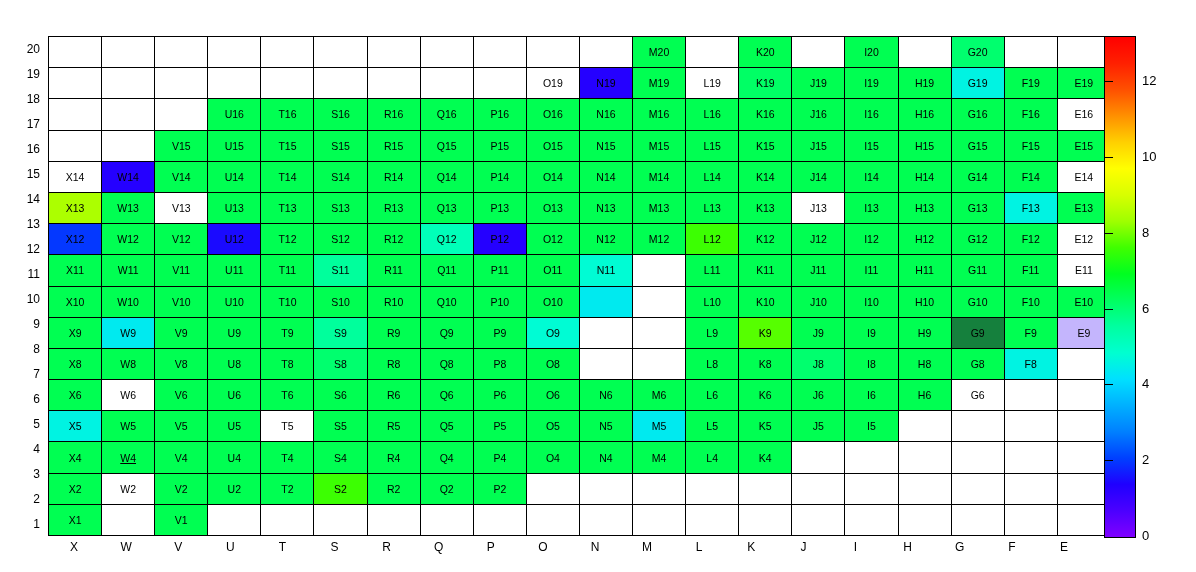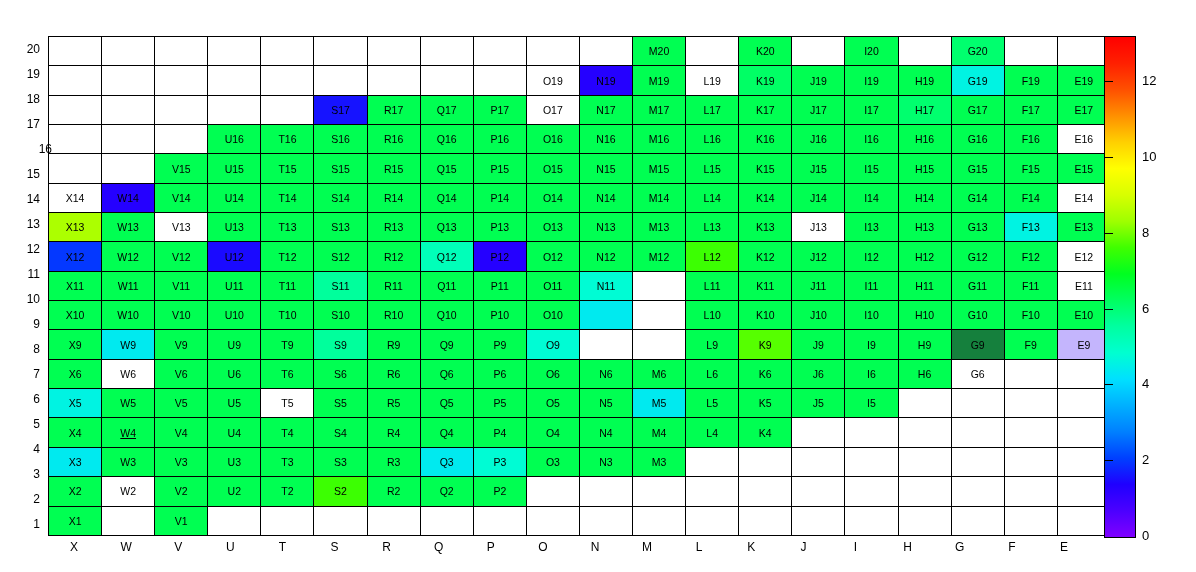--- a/index.html
+++ b/index.html
@@ -70,42 +70,20 @@
             <td style="background: rgb(0, 255, 82);">I19</td>
             <td style="background: rgb(0, 255, 82);">H19</td>
             <td style="background: rgb(0, 243, 226);">G19</td>
             <td style="background: rgb(0, 255, 82);">F19</td>
             <td style="background: rgb(0, 255, 82);">E19</td>
           </tr>
           <tr>
             <td style="background: rgb(255, 255, 255);"></td>
             <td style="background: rgb(255, 255, 255);"></td>
             <td style="background: rgb(255, 255, 255);"></td>
-            <td style="background: rgb(255, 255, 255);"></td>
-            <td style="background: rgb(255, 255, 255);"></td>
-            <td style="background: rgb(22, 19, 255);">S17</td>
-            <td style="background: rgb(0, 255, 82);">R17</td>
-            <td style="background: rgb(0, 255, 82);">Q17</td>
-            <td style="background: rgb(0, 255, 82);">P17</td>
-            <td style="background: rgb(255, 255, 255);">O17</td>
-            <td style="background: rgb(0, 255, 82);">N17</td>
-            <td style="background: rgb(0, 255, 82);">M17</td>
-            <td style="background: rgb(0, 255, 82);">L17</td>
-            <td style="background: rgb(0, 255, 82);">K17</td>
-            <td style="background: rgb(0, 255, 82);">J17</td>
-            <td style="background: rgb(0, 255, 82);">I17</td>
-            <td style="background: rgb(0, 255, 110);">H17</td>
-            <td style="background: rgb(0, 255, 82);">G17</td>
-            <td style="background: rgb(0, 255, 82);">F17</td>
-            <td style="background: rgb(0, 255, 82);">E17</td>
-          </tr>
-          <tr>
-            <td style="background: rgb(255, 255, 255);"></td>
-            <td style="background: rgb(255, 255, 255);"></td>
-            <td style="background: rgb(255, 255, 255);"></td>
             <td style="background: rgb(0, 255, 82);">U16</td>
             <td style="background: rgb(0, 255, 82);">T16</td>
             <td style="background: rgb(0, 255, 82);">S16</td>
             <td style="background: rgb(0, 255, 82);">R16</td>
             <td style="background: rgb(0, 255, 82);">Q16</td>
             <td style="background: rgb(0, 255, 82);">P16</td>
             <td style="background: rgb(0, 255, 82);">O16</td>
             <td style="background: rgb(0, 255, 82);">N16</td>
             <td style="background: rgb(0, 255, 82);">M16</td>
             <td style="background: rgb(0, 255, 82);">L16</td>
@@ -265,20 +243,42 @@
             <td style="background: rgb(0, 255, 82);">L9</td>
             <td style="background: rgb(86, 255, 0);">K9</td>
             <td style="background: rgb(0, 255, 82);">J9</td>
             <td style="background: rgb(0, 255, 82);">I9</td>
             <td style="background: rgb(0, 255, 82);">H9</td>
             <td style="background: #15803d;">G9</td>
             <td style="background: rgb(0, 255, 82);">F9</td>
             <td style="background: #c4b5fd; text-align: center;">E9</td>
           </tr>
           <tr>
+            <td style="background: rgb(0, 255, 82);">X8</td>
+            <td style="background: rgb(0, 255, 82);">W8</td>
+            <td style="background: rgb(0, 255, 82);">V8</td>
+            <td style="background: rgb(0, 255, 82);">U8</td>
+            <td style="background: rgb(0, 255, 82);">T8</td>
+            <td style="background: rgb(0, 255, 110);">S8</td>
+            <td style="background: rgb(0, 255, 82);">R8</td>
+            <td style="background: rgb(0, 255, 82);">Q8</td>
+            <td style="background: rgb(0, 255, 82);">P8</td>
+            <td style="background: rgb(0, 255, 82);">O8</td>
+            <td style="background: rgb(255, 255, 255);"></td>
+            <td style="background: rgb(255, 255, 255);"></td>
+            <td style="background: rgb(0, 255, 82);">L8</td>
+            <td style="background: rgb(0, 255, 82);">K8</td>
+            <td style="background: rgb(0, 255, 110);">J8</td>
+            <td style="background: rgb(0, 255, 82);">I8</td>
+            <td style="background: rgb(0, 255, 82);">H8</td>
+            <td style="background: rgb(0, 255, 82);">G8</td>
+            <td style="background: rgb(0, 243, 226);">F8</td>
+            <td style="background: rgb(255, 255, 255);"></td>
+          </tr>
+          <tr>
             <td style="background: rgb(0, 255, 82);">X6</td>
             <td style="background: rgb(255, 255, 255);">W6</td>
             <td style="background: rgb(0, 255, 82);">V6</td>
             <td style="background: rgb(0, 255, 82);">U6</td>
             <td style="background: rgb(0, 255, 82);">T6</td>
             <td style="background: rgb(0, 255, 82);">S6</td>
             <td style="background: rgb(0, 255, 82);">R6</td>
             <td style="background: rgb(0, 255, 82);">Q6</td>
             <td style="background: rgb(0, 255, 82);">P6</td>
             <td style="background: rgb(0, 255, 82);">O6</td>
@@ -331,42 +331,20 @@
             <td style="background: rgb(0, 255, 82);">L4</td>
             <td style="background: rgb(0, 255, 82);">K4</td>
             <td style="background: rgb(255, 255, 255);"></td>
             <td style="background: rgb(255, 255, 255);"></td>
             <td style="background: rgb(255, 255, 255);"></td>
             <td style="background: rgb(255, 255, 255);"></td>
             <td style="background: rgb(255, 255, 255);"></td>
             <td style="background: rgb(255, 255, 255);"></td>
           </tr>
           <tr>
-            <td style="background: rgb(0, 234, 239);">X3</td>
-            <td style="background: rgb(0, 255, 82);">W3</td>
-            <td style="background: rgb(0, 255, 82);">V3</td>
-            <td style="background: rgb(0, 255, 82);">U3</td>
-            <td style="background: rgb(0, 255, 82);">T3</td>
-            <td style="background: rgb(0, 255, 82);">S3</td>
-            <td style="background: rgb(0, 255, 82);">R3</td>
-            <td style="background: rgb(0, 234, 239);">Q3</td>
-            <td style="background: rgb(0, 252, 212);">P3</td>
-            <td style="background: rgb(0, 255, 82);">O3</td>
-            <td style="background: rgb(0, 255, 82);">N3</td>
-            <td style="background: rgb(0, 255, 82);">M3</td>
-            <td style="background: rgb(255, 255, 255);"></td>
-            <td style="background: rgb(255, 255, 255);"></td>
-            <td style="background: rgb(255, 255, 255);"></td>
-            <td style="background: rgb(255, 255, 255);"></td>
-            <td style="background: rgb(255, 255, 255);"></td>
-            <td style="background: rgb(255, 255, 255);"></td>
-            <td style="background: rgb(255, 255, 255);"></td>
-            <td style="background: rgb(255, 255, 255);"></td>
-          </tr>
-          <tr>
             <td style="background: rgb(0, 255, 82);">X2</td>
             <td style="background: rgb(255, 255, 255);">W2</td>
             <td style="background: rgb(0, 255, 82);">V2</td>
             <td style="background: rgb(0, 255, 82);">U2</td>
             <td style="background: rgb(0, 255, 82);">T2</td>
             <td style="background: rgb(60, 255, 2);">S2</td>
             <td style="background: rgb(0, 255, 82);">R2</td>
             <td style="background: rgb(0, 255, 82);">Q2</td>
             <td style="background: rgb(0, 255, 82);">P2</td>
             <td style="background: rgb(255, 255, 255);"></td>
@@ -405,21 +383,21 @@
           </tr>
         </tbody>
     </table>
   </div>
 
   <div id="ylabels">
       <div class="ylab" style="top: 42px;">20</div>
       <div class="ylab" style="top: 67px;">19</div>
       <div class="ylab" style="top: 92px;">18</div>
       <div class="ylab" style="top: 117px;">17</div>
-      <div class="ylab" style="top: 142px; padding-left: 12px;">16</div>
+      <div class="ylab" style="top: 142px;">16</div>
       <div class="ylab" style="top: 167px;">15</div>
       <div class="ylab" style="top: 192px;">14</div>
       <div class="ylab" style="top: 217px;">13</div>
       <div class="ylab" style="top: 242px;">12</div>
       <div class="ylab" style="top: 267px;">11</div>
       <div class="ylab" style="top: 292px;">10</div>
       <div class="ylab" style="top: 317px;">9</div>
       <div class="ylab" style="top: 342px;">8</div>
       <div class="ylab" style="top: 367px;">7</div>
       <div class="ylab" style="top: 392px;">6</div>

